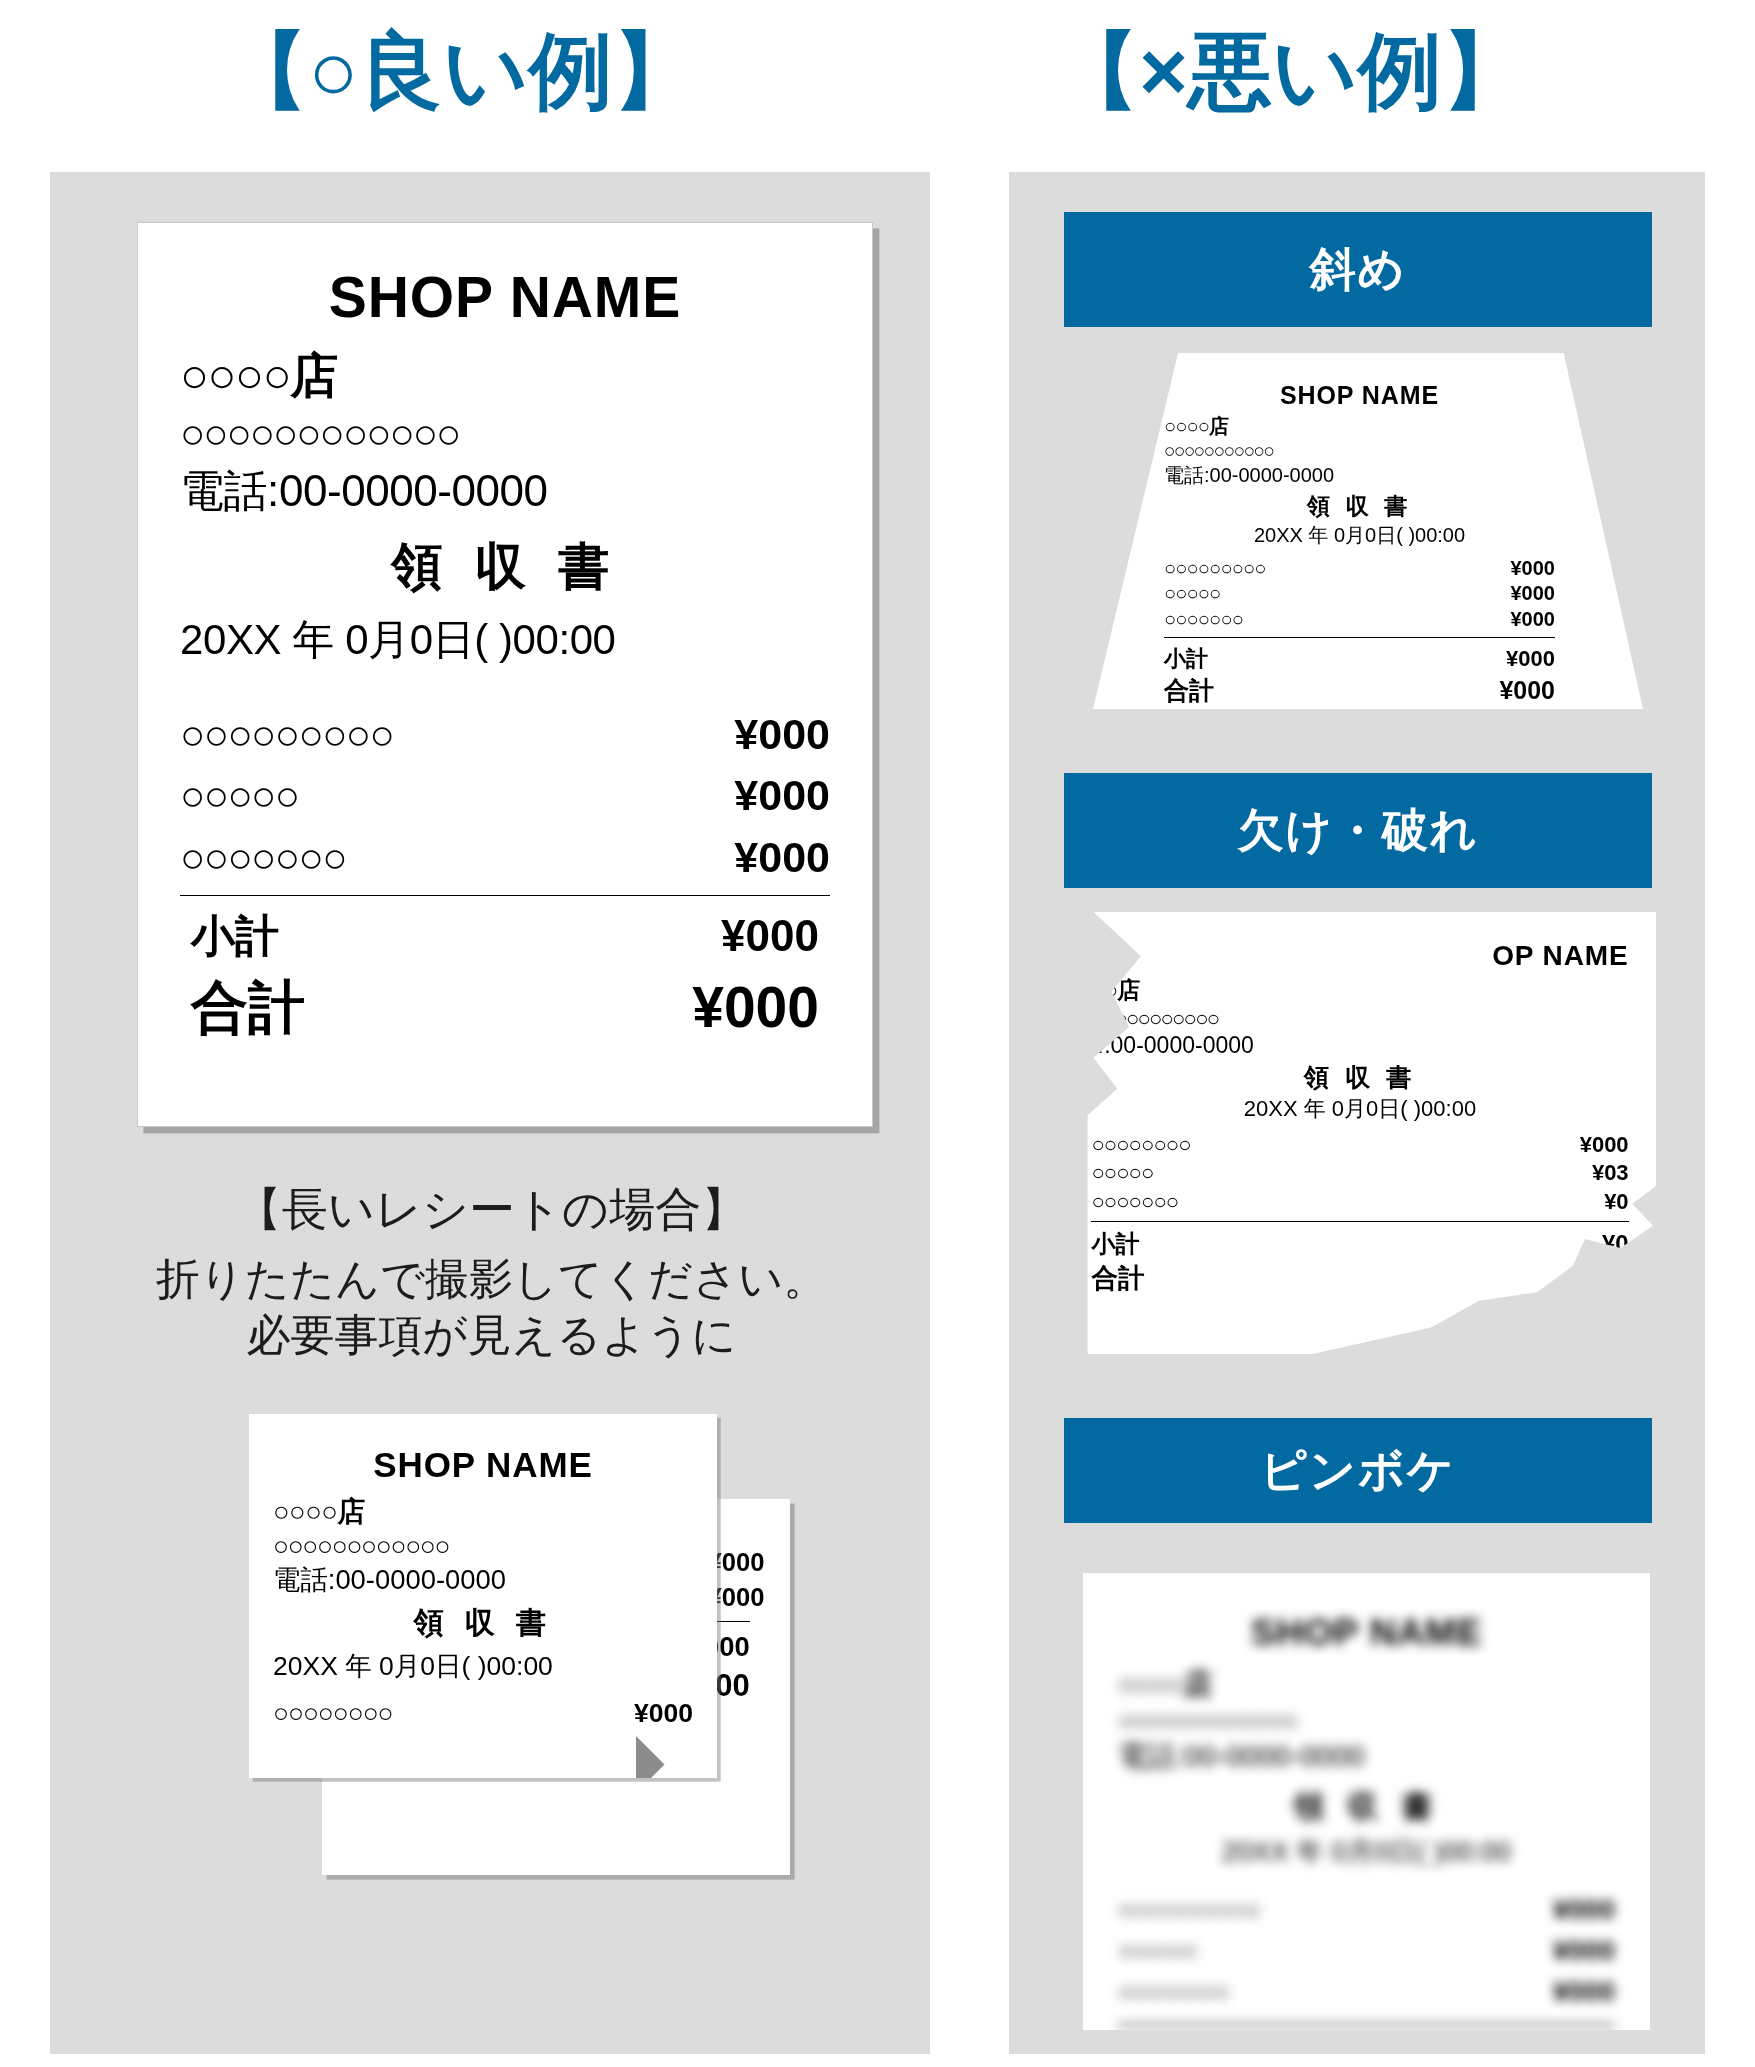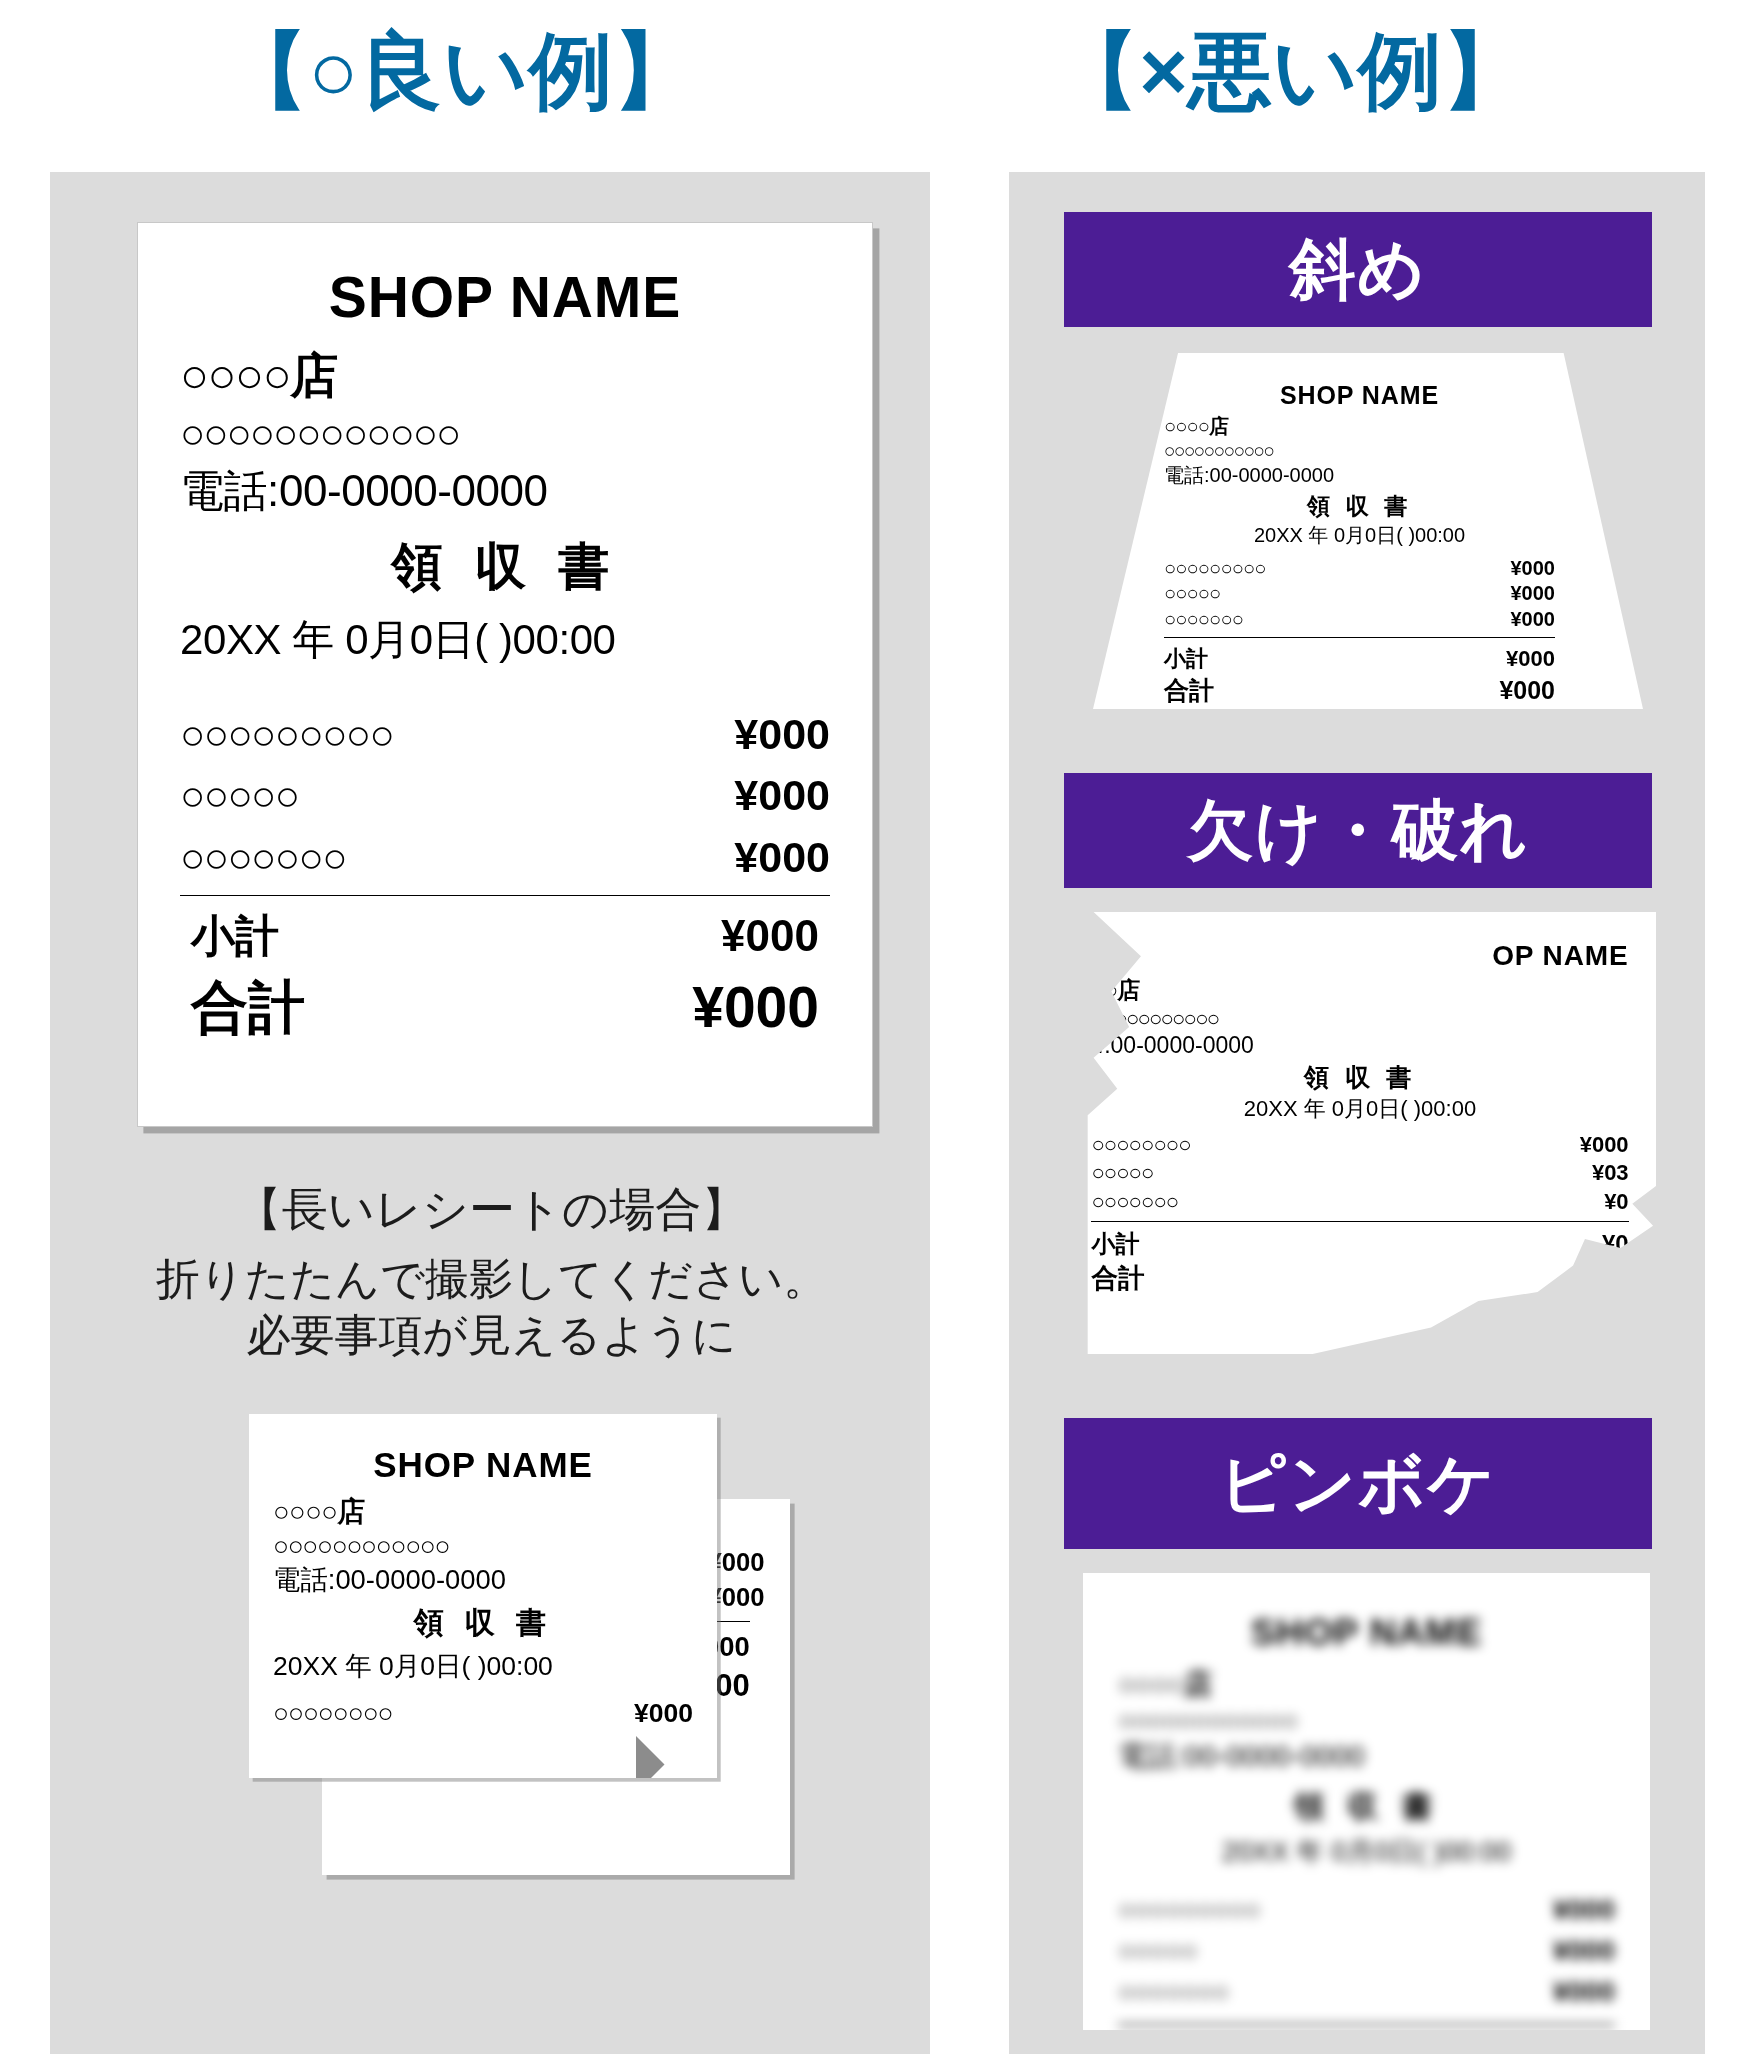--- a/index.html
+++ b/index.html
@@ -152,32 +152,32 @@
     position: absolute;
     right: 0; bottom: 0;
     width: 0; height: 0;
     border-left: 57px solid #8c8c8c;
     border-top: 57px solid transparent;
   }
 
   
   .bad-label {
     position: absolute;
-    background: #4c1d95;
+    background: #0369a1;
     color: #ffffff;
     display: flex;
     align-items: center;
     justify-content: center;
     font-weight: bold;
-    font-size: 66px;
+    font-size: 46px;
     letter-spacing: 1.8px;
   }
   #label-skew  { left: 1064px; top: 212px;  width: 588px; height: 115px; }
   #label-torn  { left: 1064px; top: 773px;  width: 588px; height: 115px; }
-  #label-blur  { left: 1064px; top: 1418px; width: 588px; height: 131px; }
+  #label-blur  { left: 1064px; top: 1418px; width: 588px; height: 105px; }
 
   
   .mini .r-shopname { font-size: 25px; margin-bottom: 3.7px; }
   .mini .store { font-size: 20px; font-weight: bold; letter-spacing: -0.04em;}
   .mini .addr { font-size: 19px; letter-spacing: -0.08em; }
   .mini .tel { font-size: 20px; margin-bottom: 1.8px;}
   .mini .title { font-size: 23px; letter-spacing: 4.6px; text-align: center; font-weight: bold; }
   .mini .date { font-size: 20px; text-align: center; margin-bottom: 7.3px;}
   .mini .item { font-size: 20px; margin-bottom: 2.7px;}
   .mini .item .amt { font-weight: bold; }

